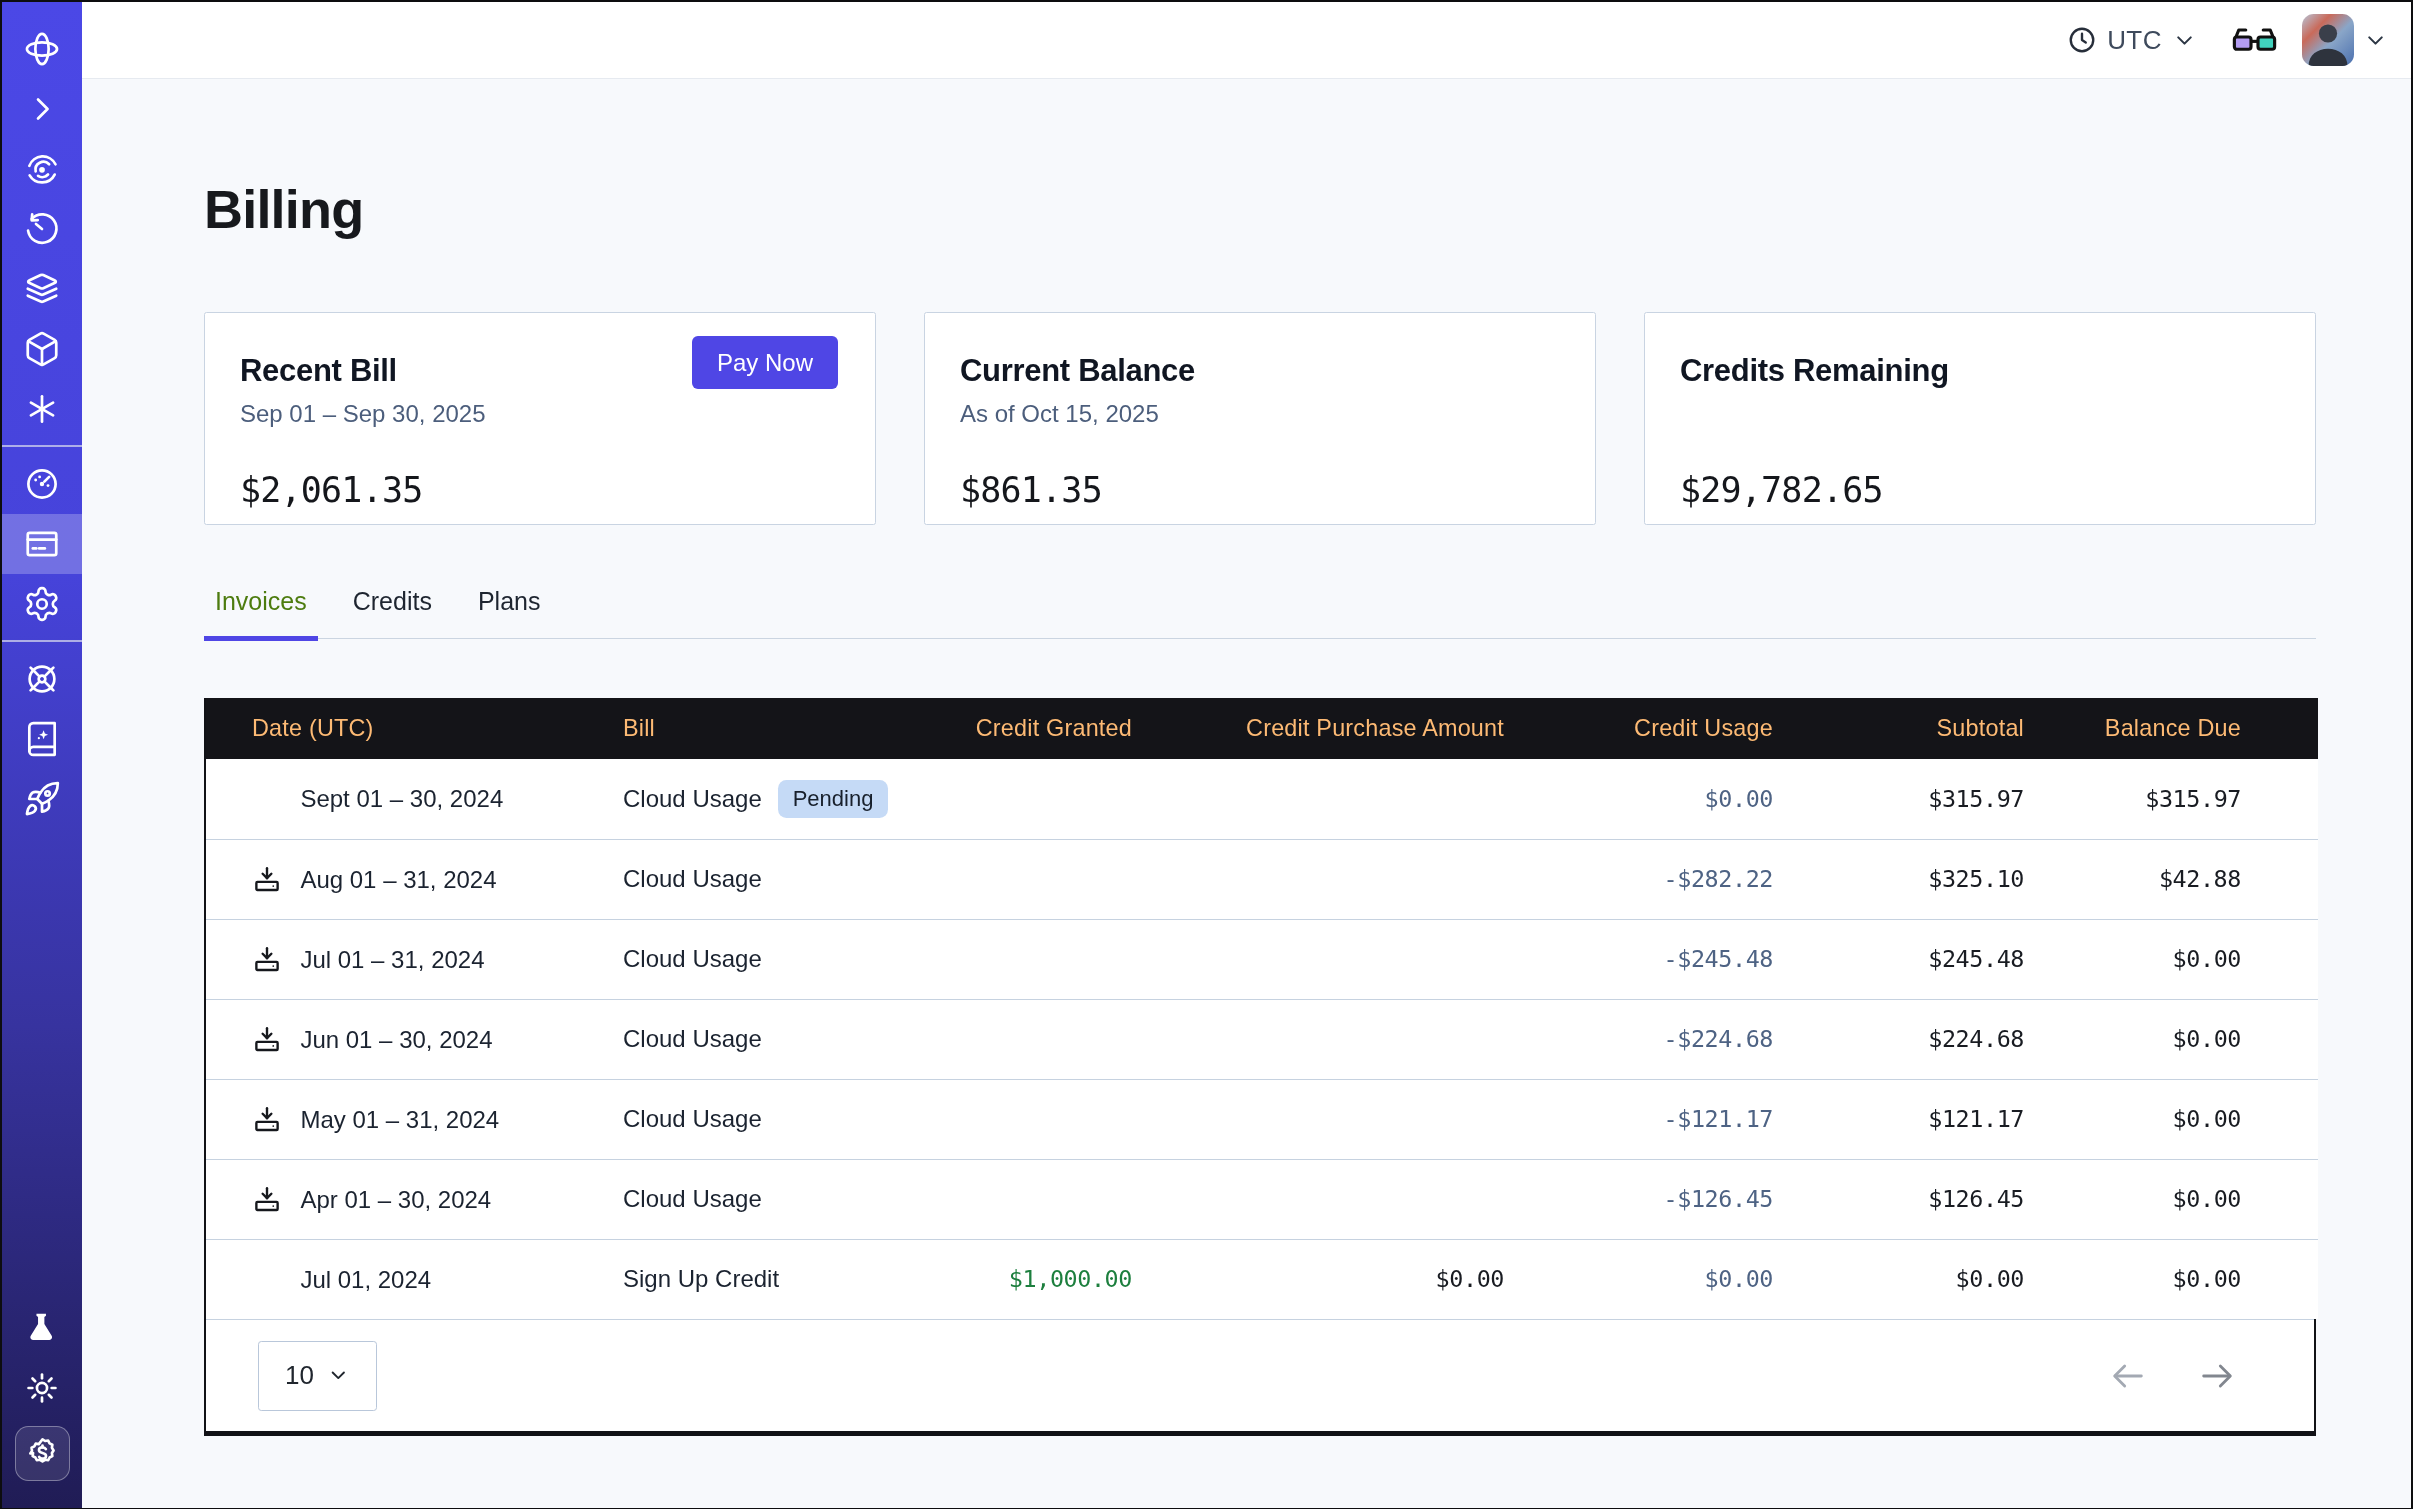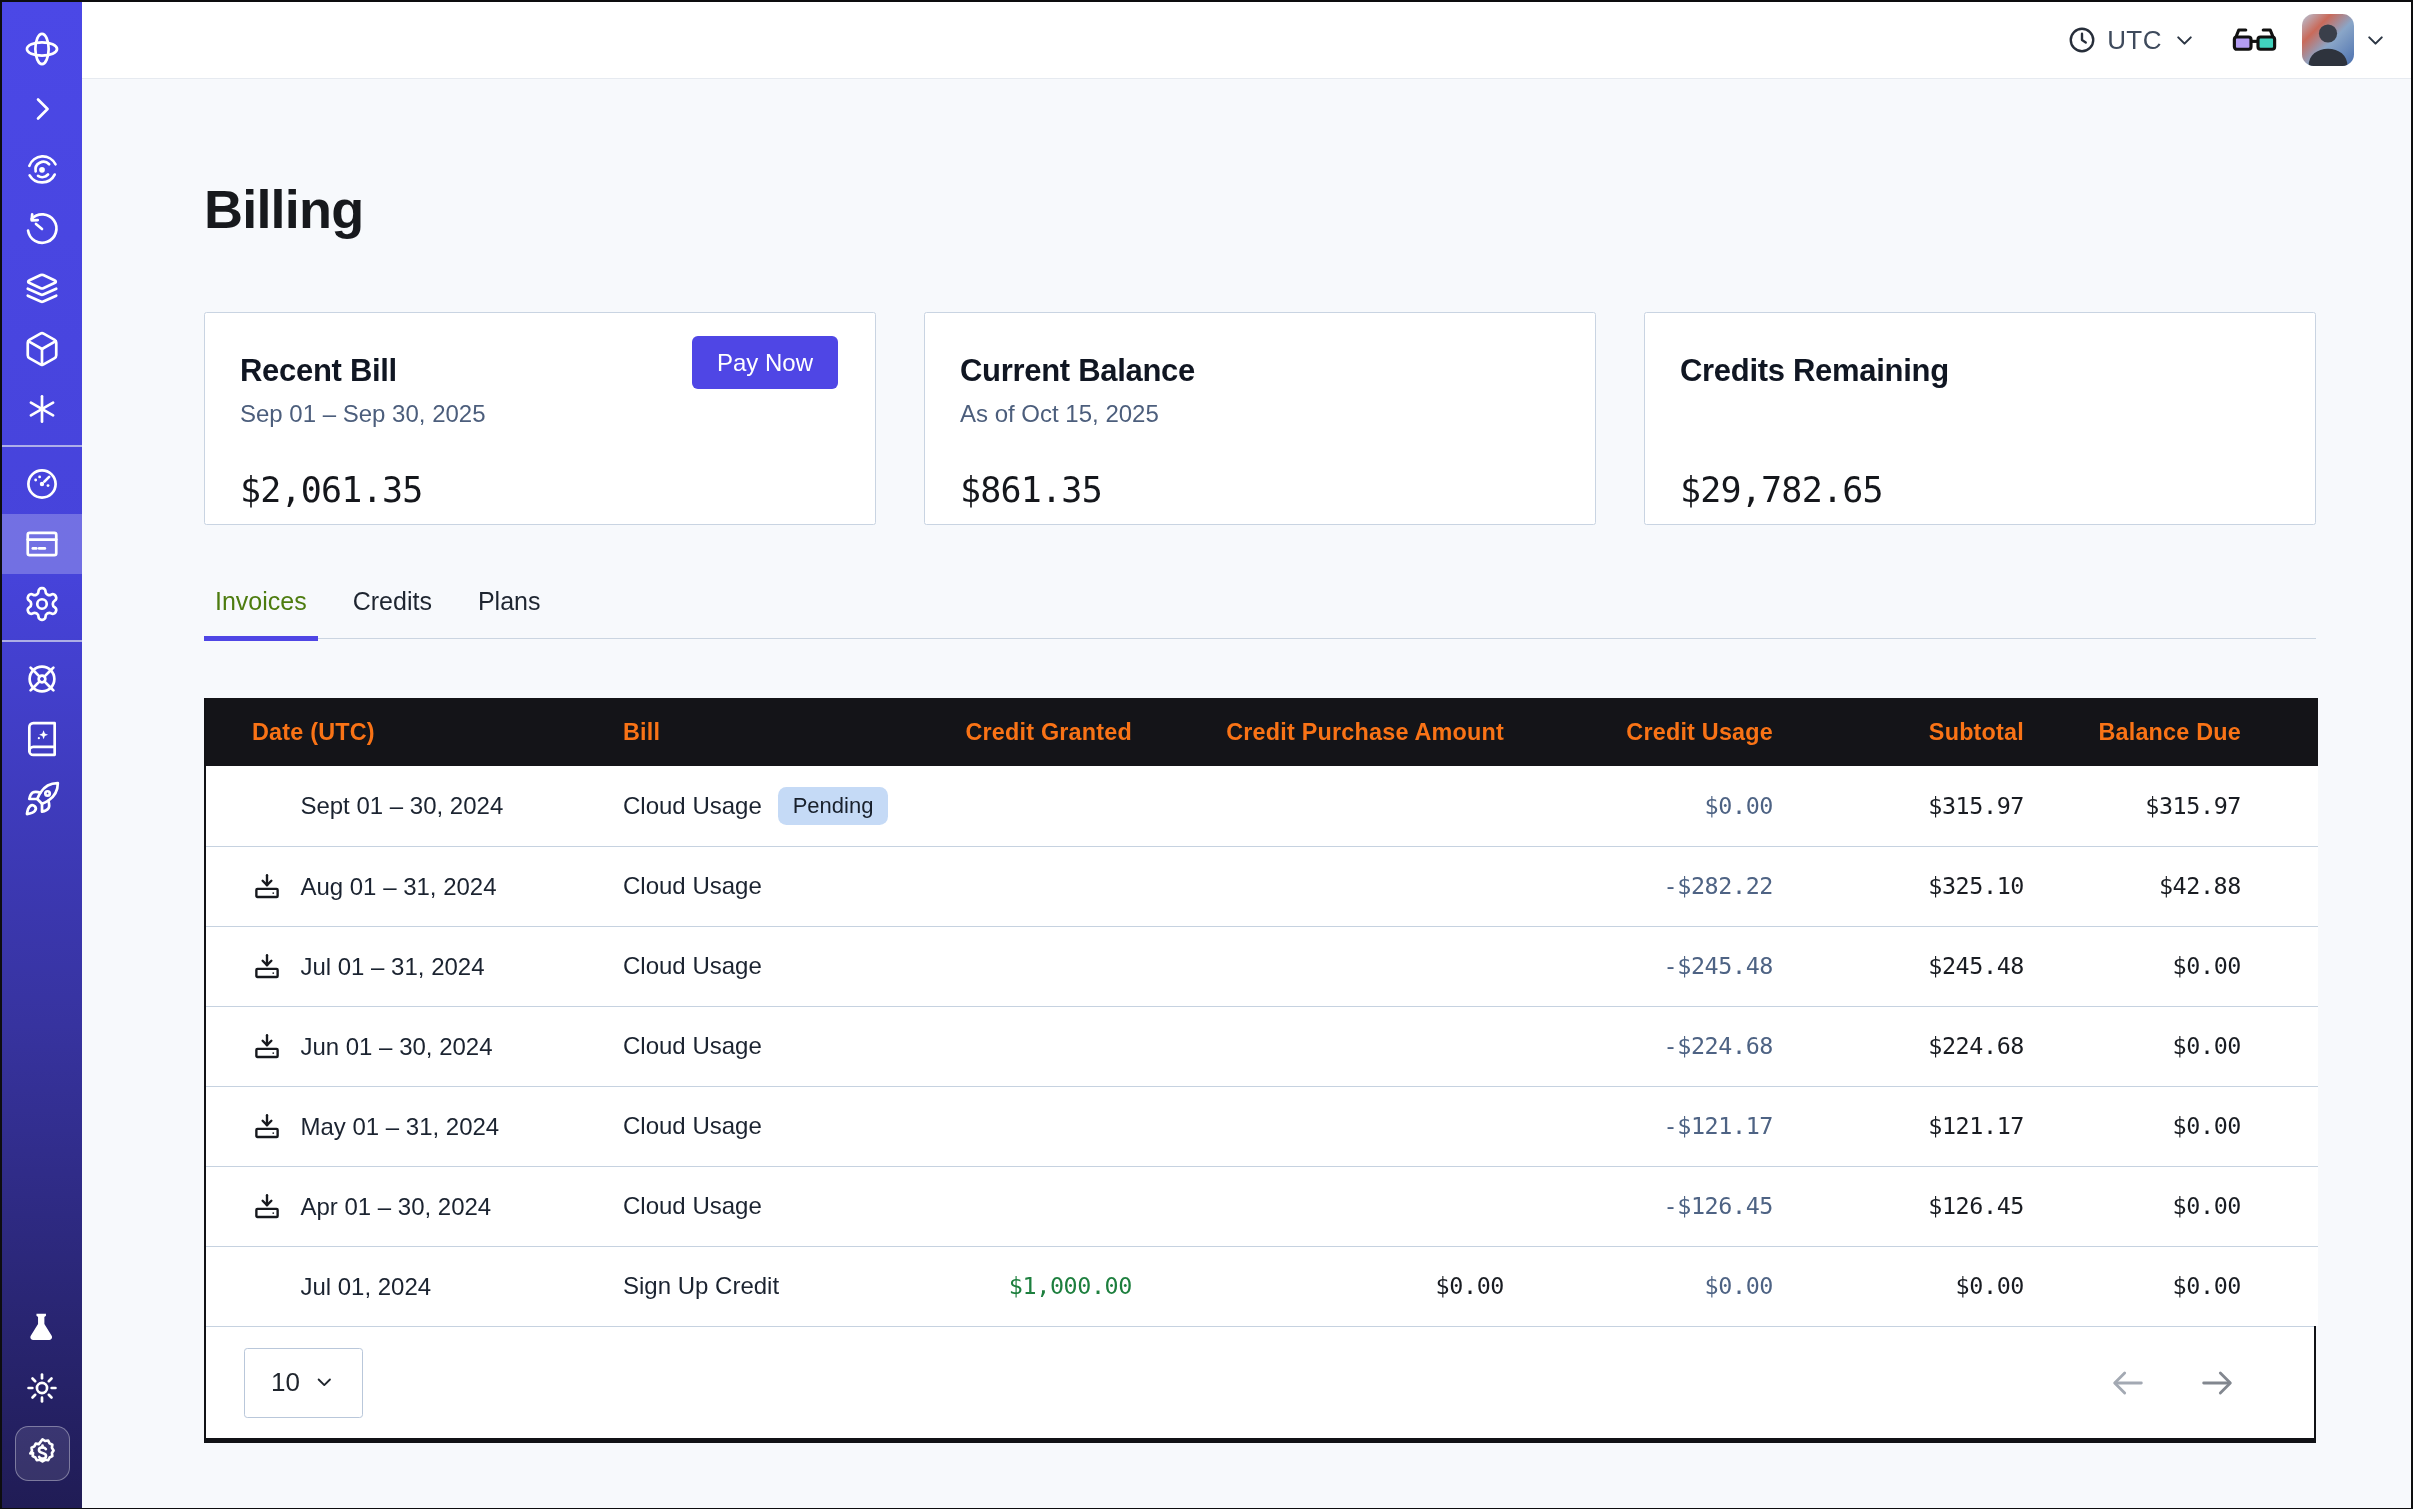--- a/index.html
+++ b/index.html
@@ -96,22 +96,22 @@
     height: 5px; background: #4f46e5;
   }
 
   
   .table-card {
     margin-top: 59px; background: #fff;
     border-left: 2.5px solid #111216; border-right: 2.5px solid #111216; border-bottom: 5px solid #111216;
   }
   table { width: 100%; border-collapse: collapse; table-layout: fixed; }
   thead th {
-    background: #141418; color: #f97316; font-weight: 700; font-size: 23.4px;
-    height: 68px; text-align: left; letter-spacing: 0.2px;
+    background: #141418; color: #fdba74; font-weight: 400; font-size: 23.4px;
+    height: 61px; text-align: left; letter-spacing: 0.2px;
   }
   col.c-date { width: 417px; } col.c-type { width: 318px; }
   col.c-granted { width: 216px; } col.c-purchase { width: 372px; }
   col.c-usage { width: 269px; } col.c-subtotal { width: 251px; } col.c-balance { width: 269px; }
   th.h-date, td.c-date { padding-left: 46px; }
   th.r, td.r { text-align: right; padding-right: 25px; }
   th.h-balance, td.c-balance { text-align: right; padding-right: 77px; }
   tbody td { height: 80px; font-size: 24px; color: #1b2330; vertical-align: middle; background: #fff; }
   tbody tr + tr td { border-top: 1.7px solid #c6d2e0; }
   td.c-date { display: flex; align-items: center; height: 80px; }
@@ -127,21 +127,21 @@
     font-family: "DejaVu Sans Mono", "Liberation Mono", monospace;
     font-size: 23.4px; color: #191c22; letter-spacing: -0.4px;
   }
   td.num.usage { color: #4e6384; }
   td.num.green { color: #1d7f3e; }
 
   
   .table-footer {
     border-top: 1.7px solid #c6d2e0; height: 112px;
     display: flex; align-items: center; justify-content: space-between;
-    background: #fff; padding-left: 38px; padding-right: 77px;
+    background: #fff; padding-left: 52px; padding-right: 77px;
   }
   .page-size {
     width: 119px; height: 70px; border: 1.7px solid #b9c7da; border-radius: 3.3px; background: #fff;
     display: flex; align-items: center; justify-content: center; gap: 13.4px; cursor: pointer;
   }
   .page-size .val { font-size: 26px; color: #20262e; }
   .page-size svg { width: 22.6px; height: 22.6px; stroke: #20262e; fill: none; stroke-width: 2; stroke-linecap: round; stroke-linejoin: round; }
   .pager { display: flex; align-items: center; gap: 49px; }
   .pager svg { width: 40px; height: 40px; fill: none; stroke-width: 1.7; stroke-linecap: round; stroke-linejoin: round; cursor: pointer; }
   .pager .prev { stroke: #a3a9b3; }

